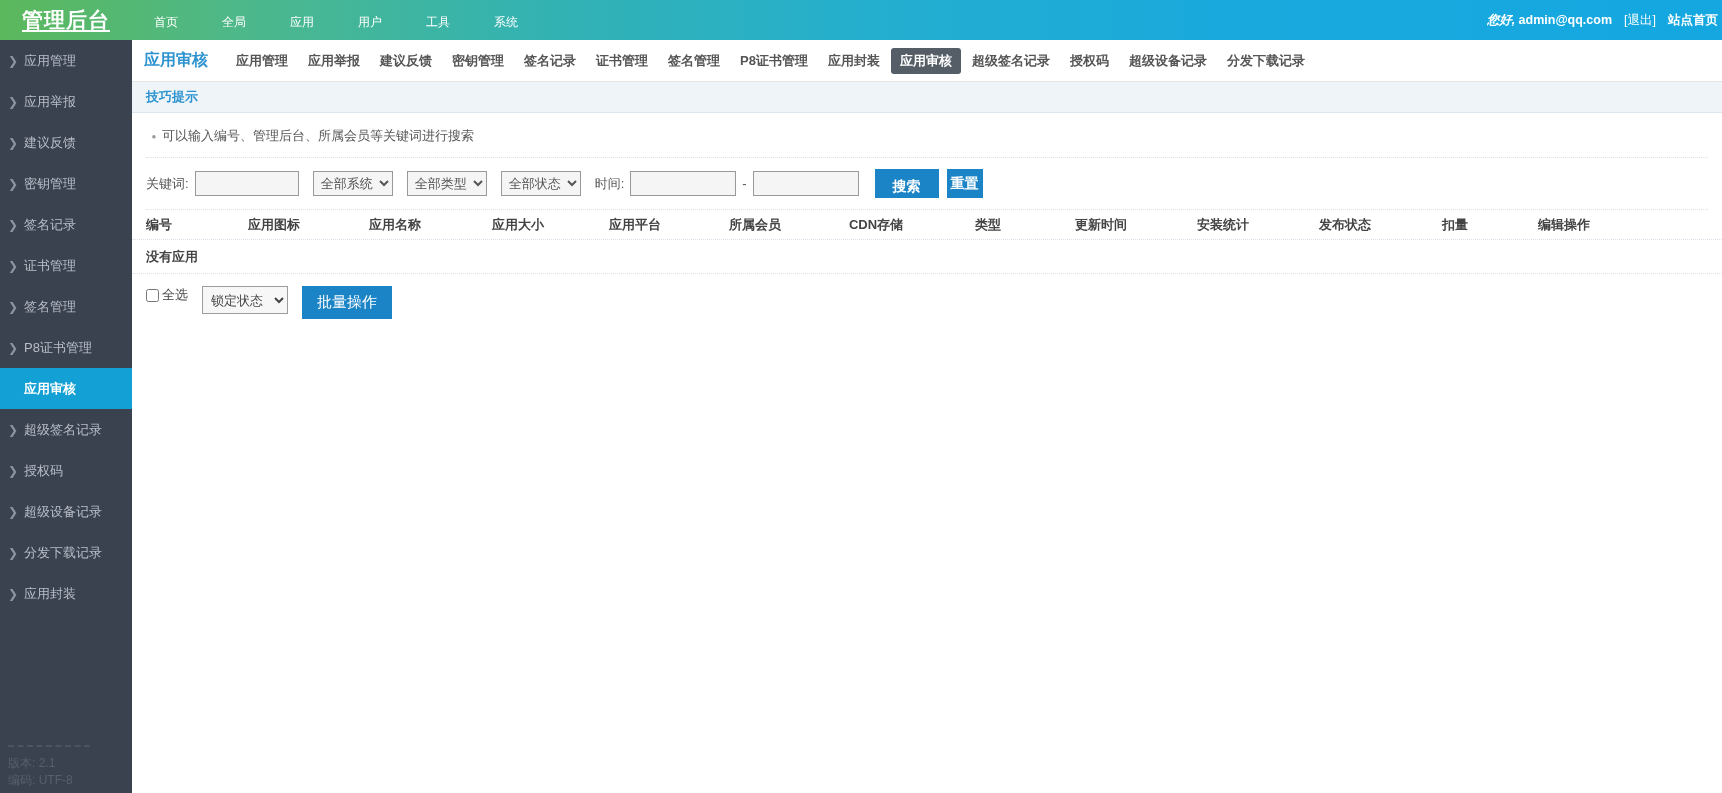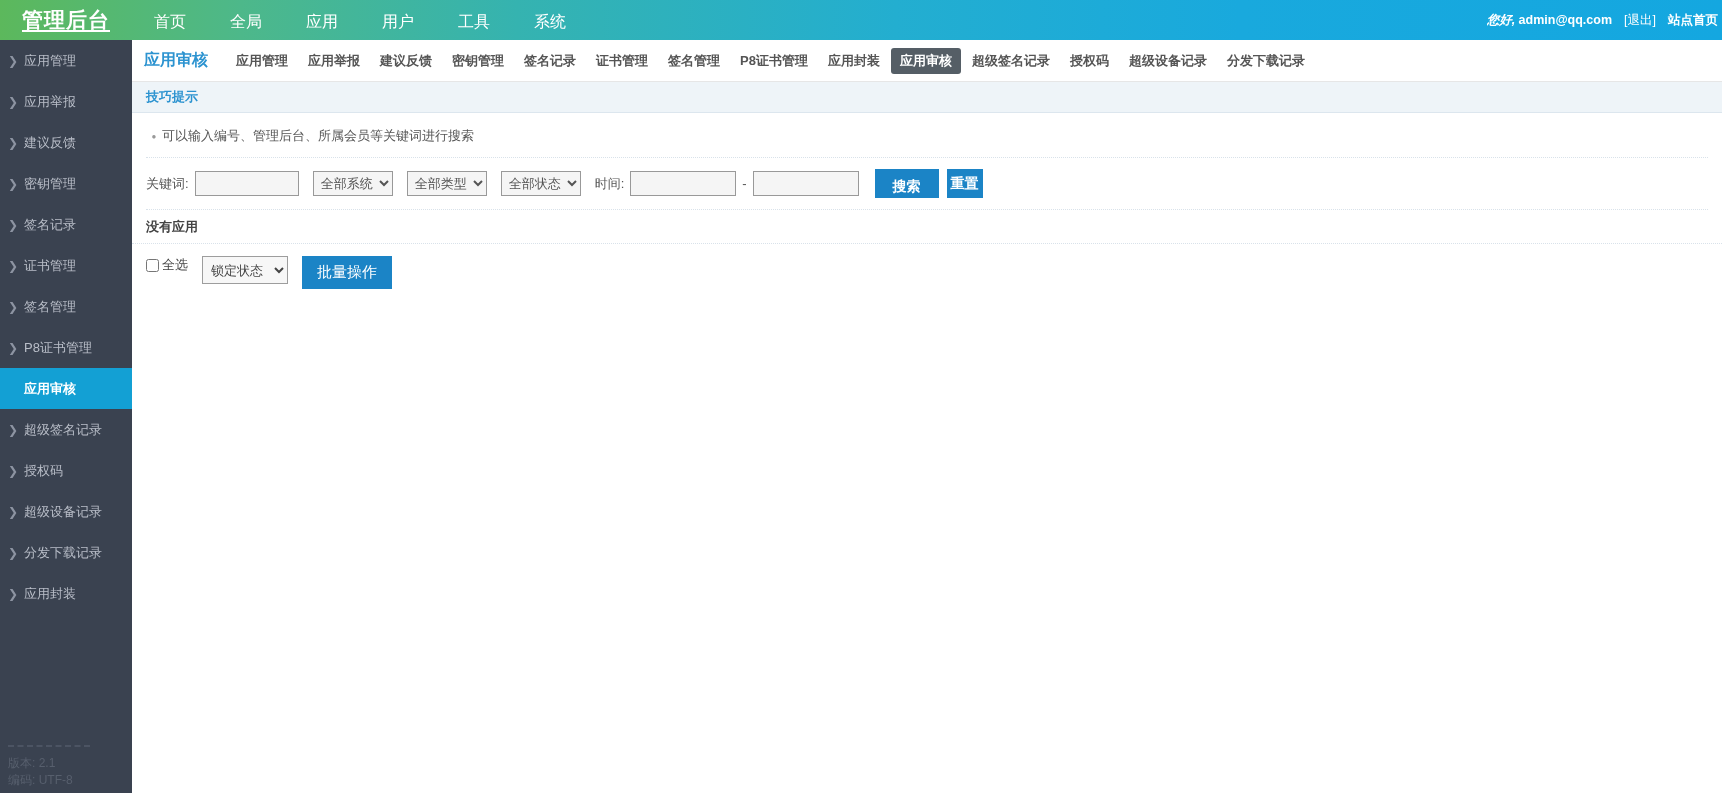--- a/index.html
+++ b/index.html
@@ -24,21 +24,21 @@
     color: #ffffff; font-size: 21px; font-weight: bold;
     letter-spacing: 1px;
     text-decoration: underline;
     text-underline-offset: 3px;
     cursor: pointer;
   }
   .topnav {
     display: flex; align-items: center; height: 40px;
   }
   .topnav-item {
-    color: #ffffff; font-size: 16px;
+    color: #ffffff; font-size: 12px;
     padding: 0 22px; height: 36px;
     line-height: 40px;
     cursor: pointer;
     white-space: nowrap;
   }
   #topright {
     margin-left: auto; display: flex; align-items: center;
     padding-right: 4px; white-space: nowrap; overflow: hidden;
   }
   .greet { color: #ffffff; font-size: 12.5px; font-weight: bold; }
@@ -349,20 +349,35 @@
     <input class="f-date" type="text" value="" style="">
     <span class="dash-sep">-</span>
     <input class="f-date" type="text" value="" style="">
     <button class="btn-primary" style="margin-left:16px;">搜索</button>
     <button class="btn-primary small" style="margin-left:8px;">重置</button>
   </div>
 
   <div class="dotted-sep"></div>
 
   <div id="tbl">
+    <div id="thead-row">
+      <div class="th" style="width:72px;text-align:left;">编号</div>
+      <div class="th" style="width:112px;">应用图标</div>
+      <div class="th" style="width:130px;">应用名称</div>
+      <div class="th" style="width:116px;">应用大小</div>
+      <div class="th" style="width:118px;">应用平台</div>
+      <div class="th" style="width:122px;">所属会员</div>
+      <div class="th" style="width:120px;">CDN存储</div>
+      <div class="th" style="width:104px;">类型</div>
+      <div class="th" style="width:122px;">更新时间</div>
+      <div class="th" style="width:122px;">安装统计</div>
+      <div class="th" style="width:122px;">发布状态</div>
+      <div class="th" style="width:98px;">扣量</div>
+      <div class="th" style="width:120px;">编辑操作</div>
+    </div>
     <div id="empty-row">没有应用</div>
   </div>
 
   <div id="bulk-row">
     <span class="chk-wrap">
       <input type="checkbox" id="sel-all" style="">
       <label for="sel-all">全选</label>
     </span>
     <select id="lock-select">
       <option>锁定状态</option>

